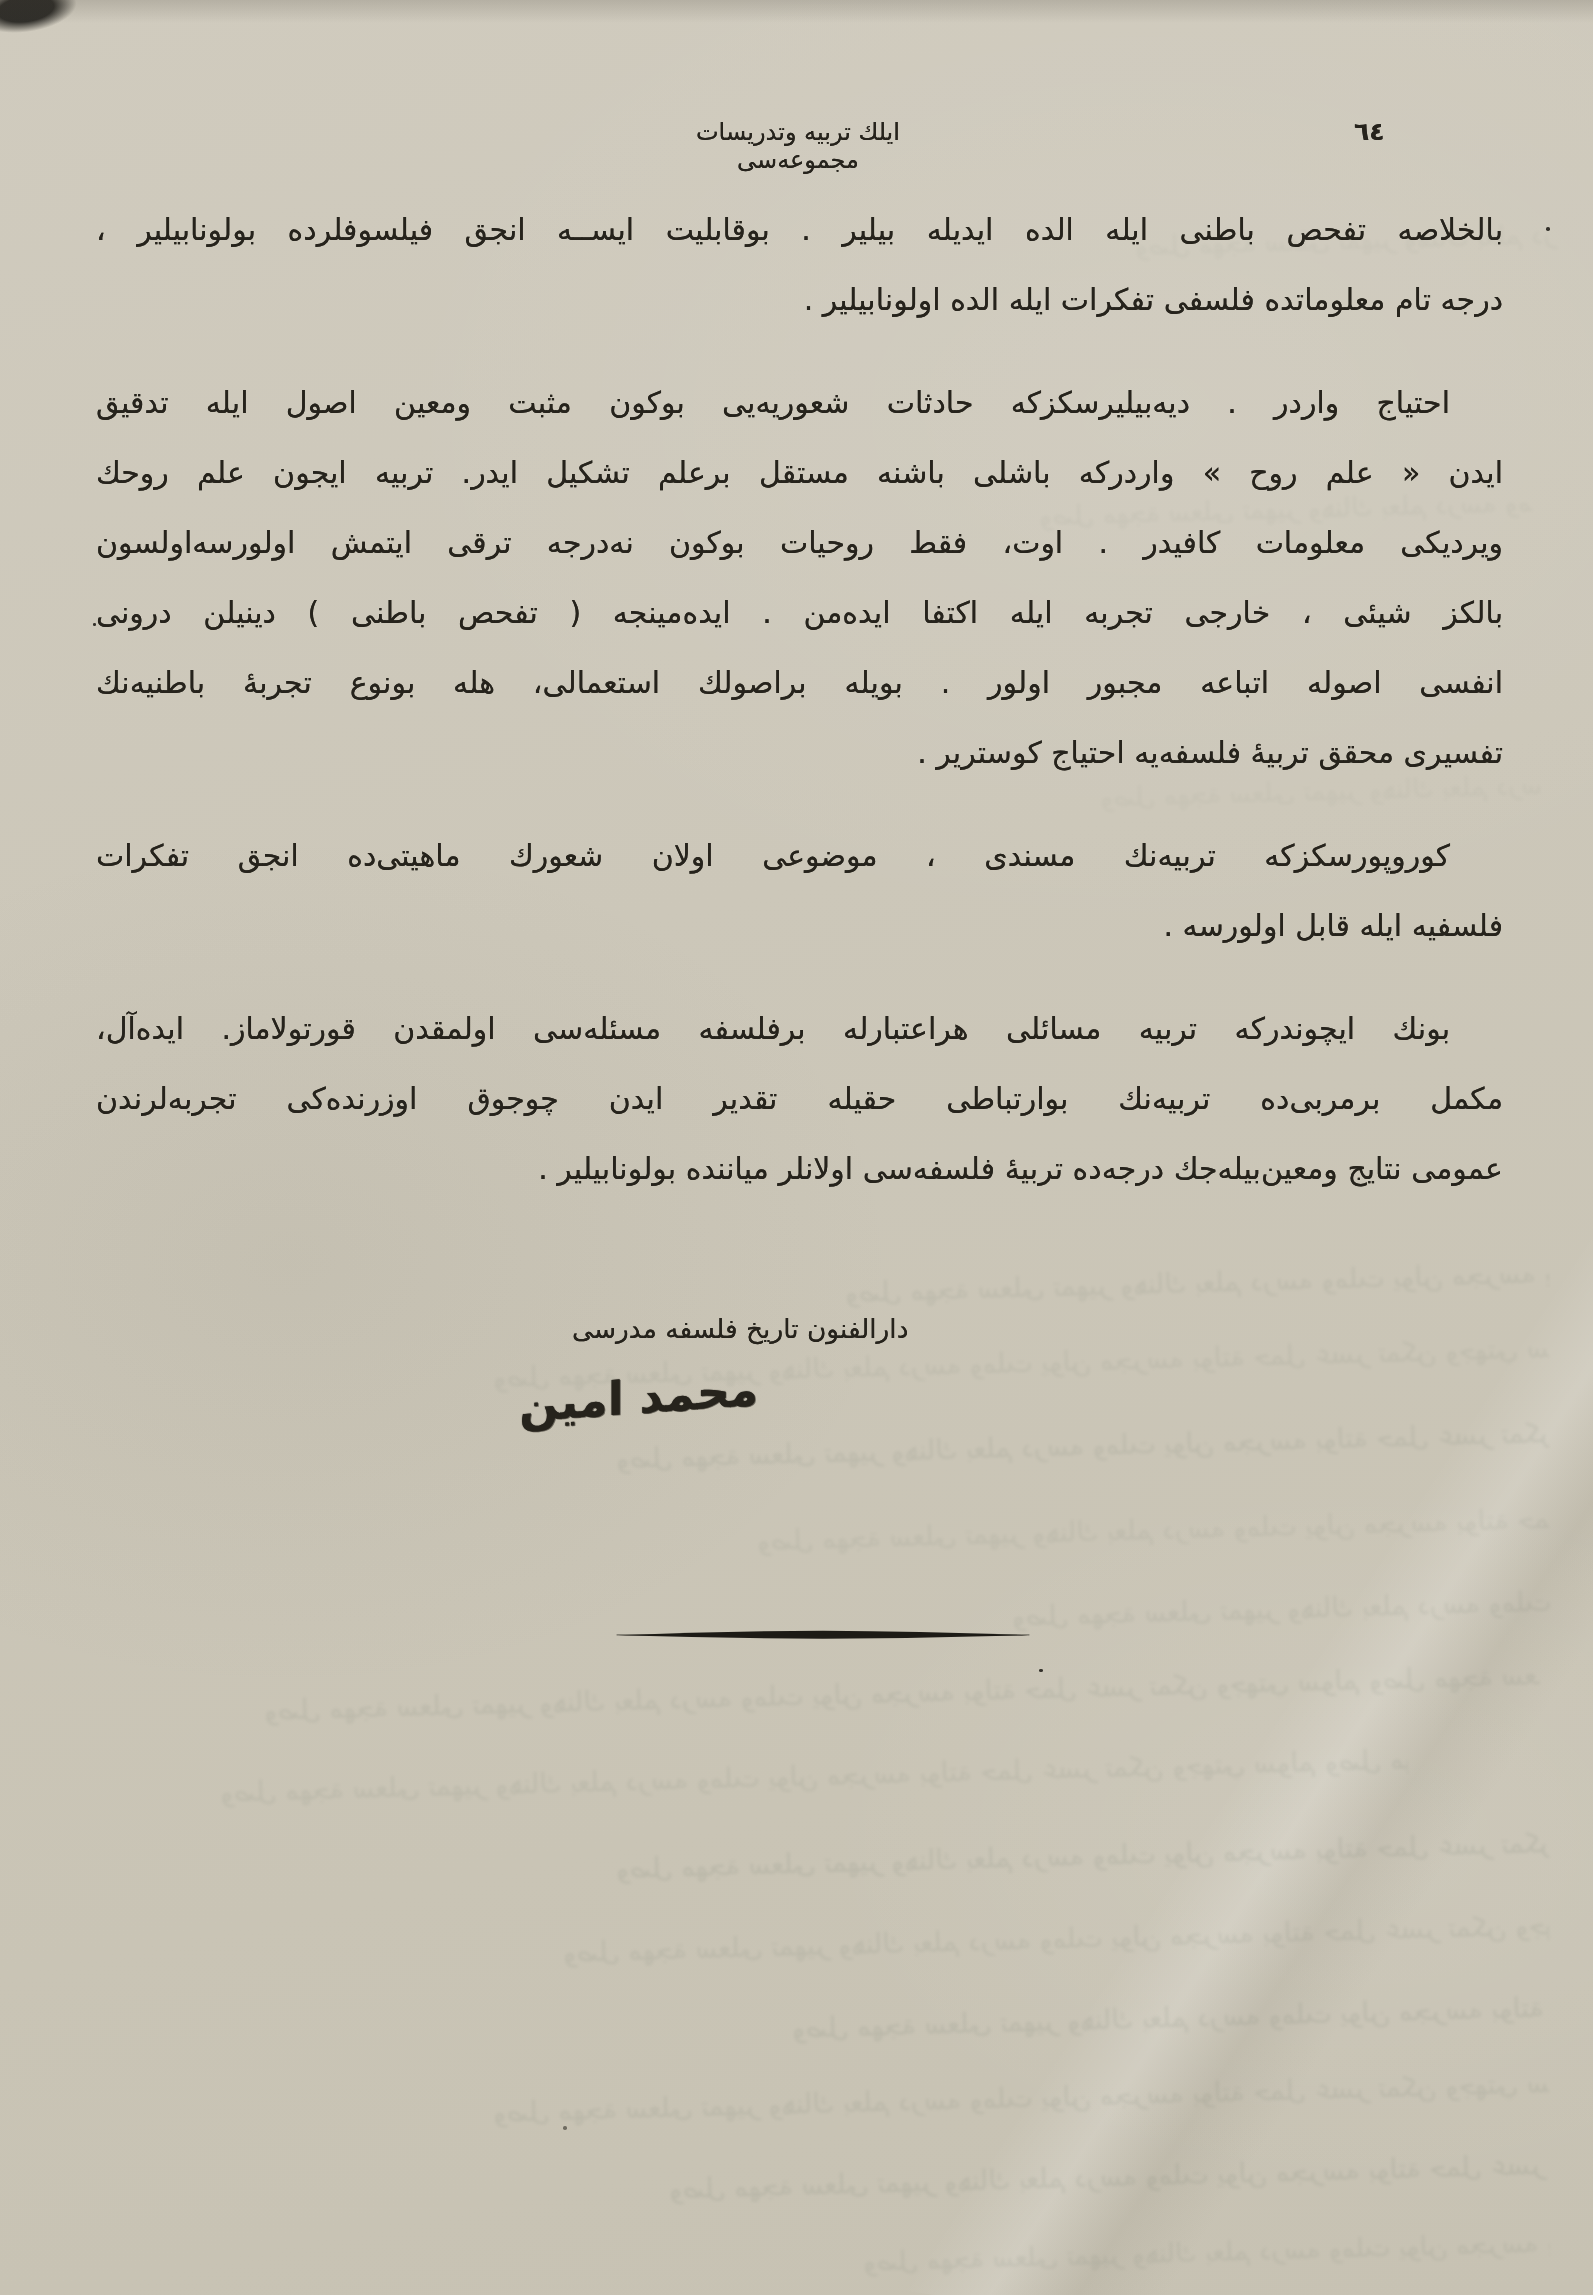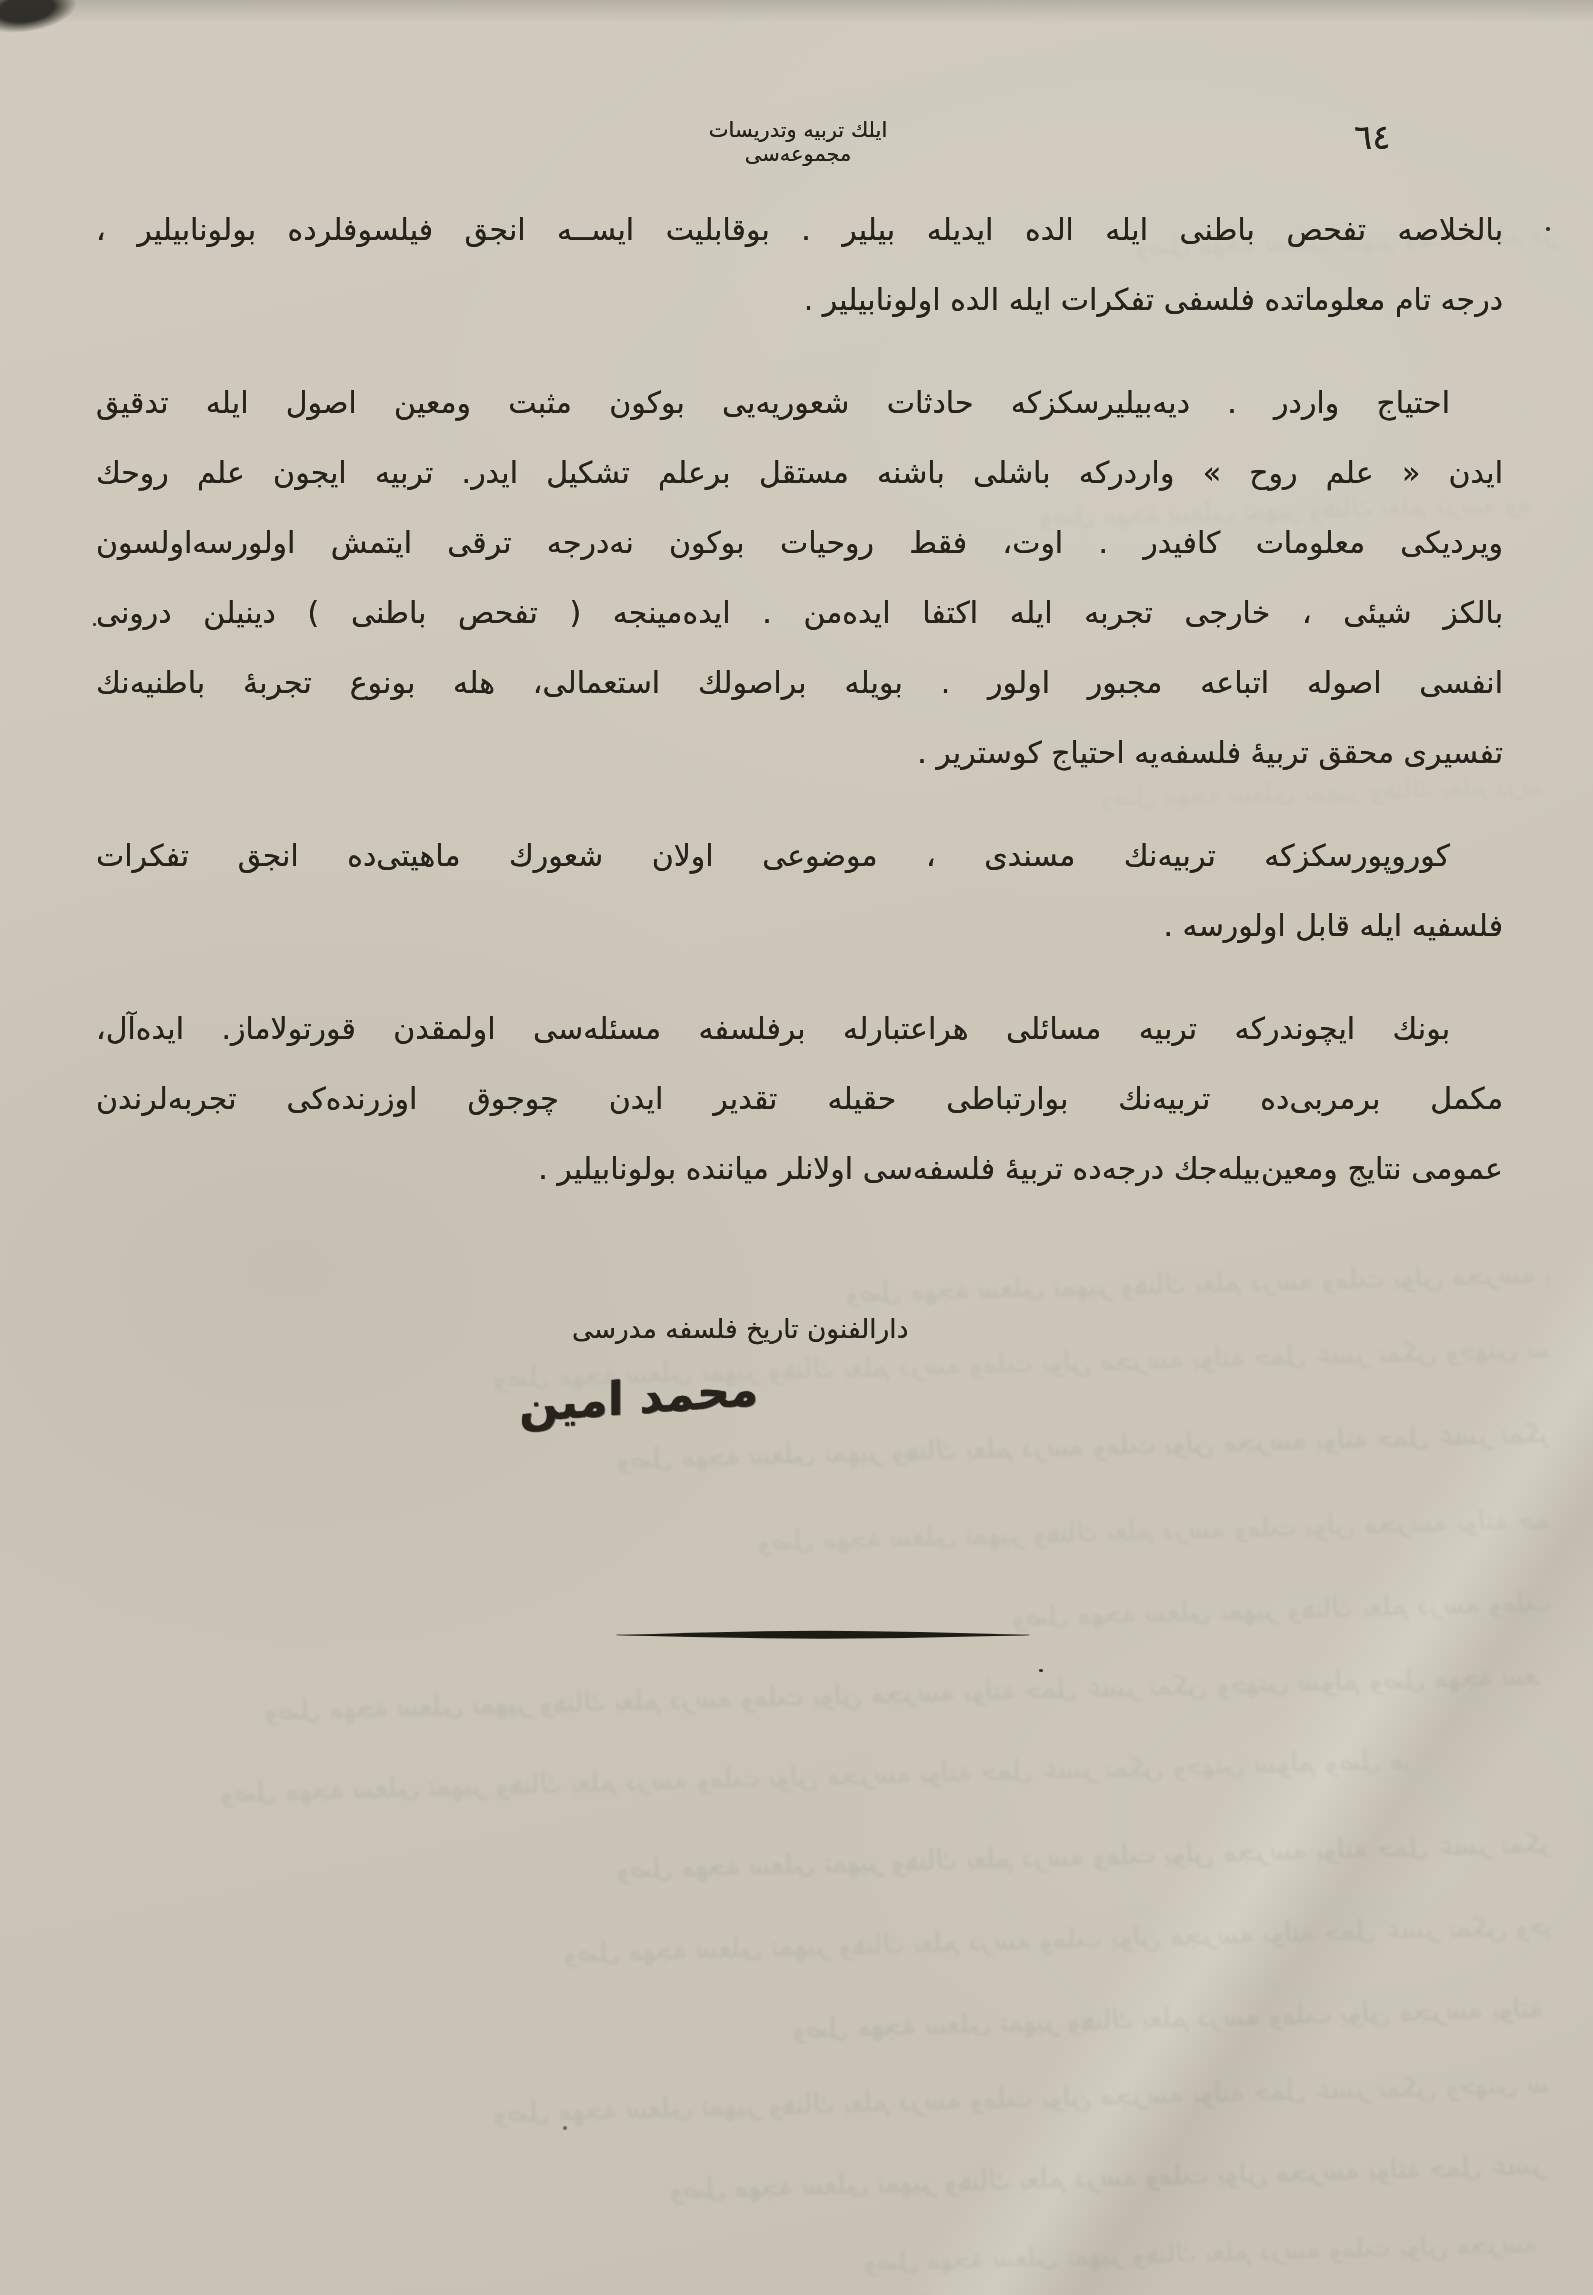--- a/index.html
+++ b/index.html
@@ -31,26 +31,26 @@
     background:linear-gradient(115deg,rgba(255,255,255,0) 44%,rgba(255,255,255,0.16) 50%,rgba(120,115,100,0.10) 56%,rgba(120,115,100,0) 62%);
     transform:rotate(8deg);
   }
   .speck{position:absolute;background:#33302a;border-radius:50%;}
 
   
   .header{position:absolute;left:0;top:113px;width:100%;height:53px;}
   .journal-title{
     position:absolute;left:653px;top:5.3px;width:290px;
     direction:rtl;text-align:center;
-    font-size:21px;letter-spacing:0.4px;
+    font-size:24px;letter-spacing:0.4px;
     text-shadow:0 0 0.5px #26231c;
   }
   .page-number{
     position:absolute;left:1354px;top:3.5px;
-    font-size:34px;font-weight:normal;letter-spacing:1.8px;
+    font-size:25px;font-weight:bold;letter-spacing:1.8px;
     text-shadow:0 0 0.5px #26231c;
   }
 
   
   .body-text{
     position:absolute;left:84px;top:195px;width:1419px;
     direction:rtl;
     font-size:30px;
     line-height:70px;
     text-shadow:0 0 0.6px rgba(38,35,28,0.9);

